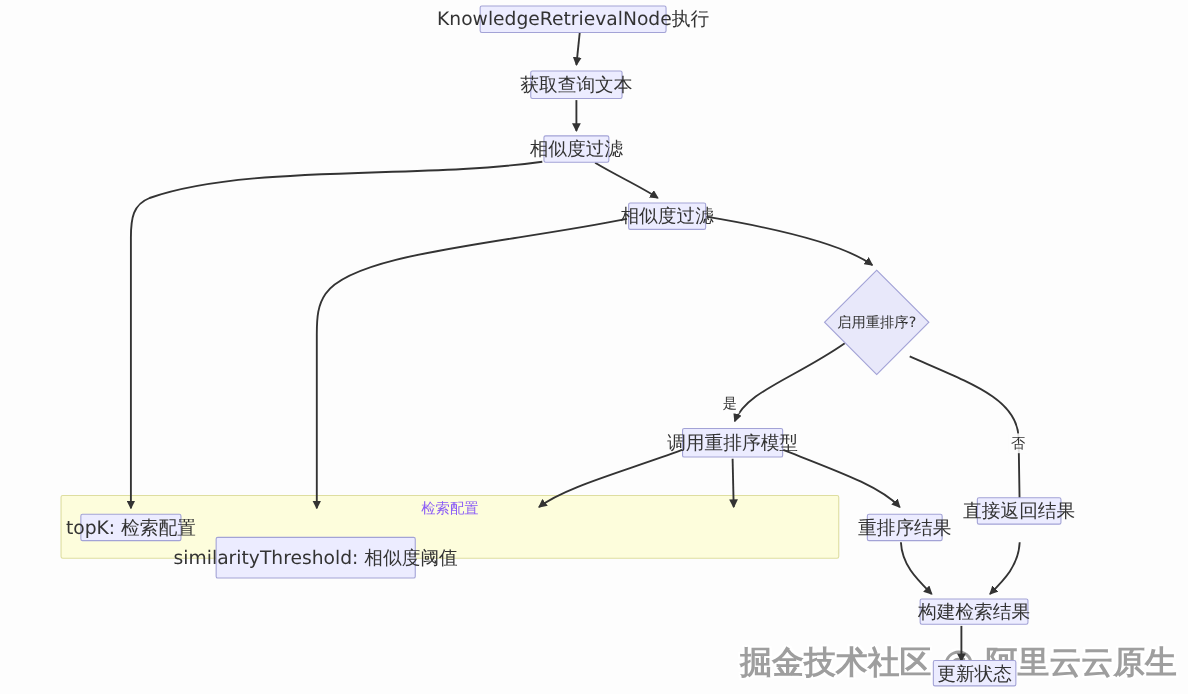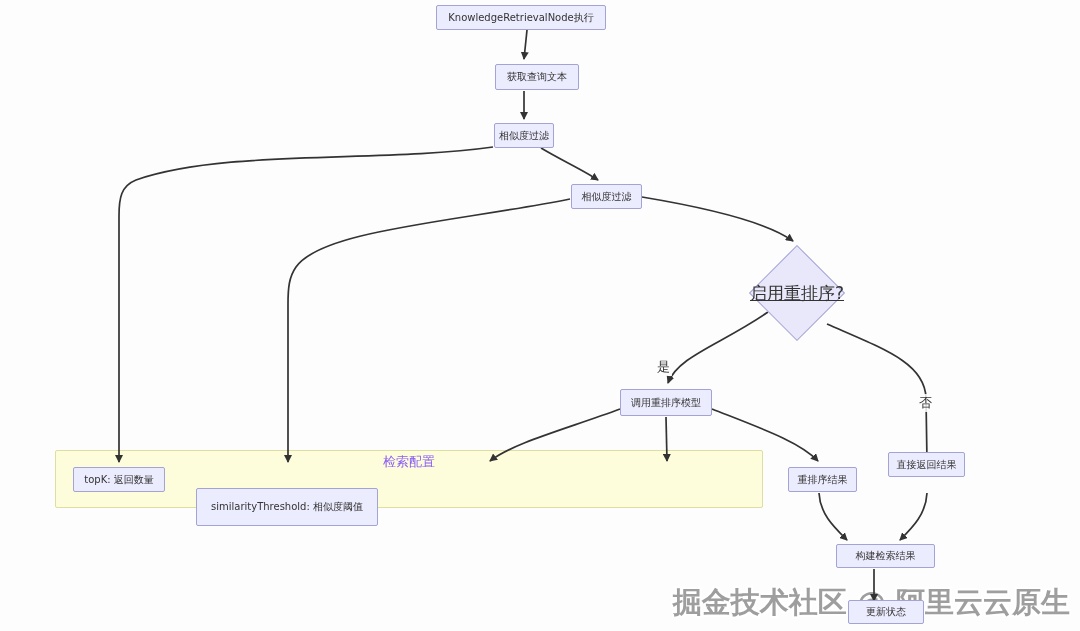--- a/index.html
+++ b/index.html
@@ -47,42 +47,41 @@
   }
   .node {
     position: absolute;
     box-sizing: border-box;
     background: #ececff;
     border: 1px solid #a3a3d6;
     border-radius: 2px;
     display: flex;
     align-items: center;
     justify-content: center;
-    font-size: 10px;
+    font-size: 17px;
     white-space: nowrap;
     z-index: 3;
   }
   .diamond { position: absolute; z-index: 3; }
   .diamond-box {
     position: absolute;
     left: 50%; top: 50%;
     width: 68px; height: 68px;
     margin: -34px 0 0 -34px;
     background: #e8e8fa;
     border: 1px solid #a3a3d6;
     transform: rotate(45deg);
     box-sizing: border-box;
   }
   .diamond-text {
     position: absolute;
     left: 0; top: 0; width: 100%; height: 100%;
     display: flex; align-items: center; justify-content: center;
-    font-size: 17px;
+    font-size: 13px;
     white-space: nowrap;
-    text-decoration: underline;
   }
   .edge-label {
     position: absolute;
     font-size: 13px;
     color: #333333;
     z-index: 4;
     background: rgba(253,253,253,0.85);
     padding: 0 2px;
   }
 </style>
@@ -116,38 +115,38 @@
       <path d="M666,417 L667,461" marker-end="url(#arrow)"></path>
       <path d="M712,409 C763,429 800,442 818,461" marker-end="url(#arrow)"></path>
       <path d="M819,493 C820,514 834,527 847,540" marker-end="url(#arrow)"></path>
       <path d="M927,493 C926,514 913,527 900,540" marker-end="url(#arrow)"></path>
       <path d="M874,569 L874,601" marker-end="url(#arrow)"></path>
     </g>
   </svg>
 
   <div class="node" style="left:436px;top:5px;width:170px;height:25px">KnowledgeRetrievalNode执行</div>
 
-  <div class="node" style="left:495px;top:64px;width:84px;height:26px">获取查询文本</div>
+  <div class="node" style="left:482px;top:64px;width:84px;height:26px">获取查询文本</div>
 
   <div class="node" style="left:494px;top:123px;width:60px;height:25px">相似度过滤</div>
 
   <div class="node" style="left:571px;top:184px;width:71px;height:25px">相似度过滤</div>
 
   <div class="diamond" style="left:749px;top:245px;width:96px;height:96px">
     <div class="diamond-box"></div>
     <div class="diamond-text">启用重排序?</div>
   </div>
 
   <div class="edge-label" style="left:655px;top:358px">是</div>
 
   <div class="edge-label" style="left:917px;top:394px">否</div>
 
   <div class="node" style="left:620px;top:389px;width:92px;height:27px">调用重排序模型</div>
 
-  <div class="node" style="left:73px;top:467px;width:92px;height:25px">topK: 返回数量</div>
+  <div class="node" style="left:73px;top:467px;width:92px;height:25px">topK: 检索配置</div>
 
   <div class="node" style="left:196px;top:488px;width:182px;height:38px">similarityThreshold: 相似度阈值</div>
 
 
 
   <div class="node" style="left:788px;top:467px;width:69px;height:25px">重排序结果</div>
 
   <div class="node" style="left:888px;top:452px;width:77px;height:25px">直接返回结果</div>
 
   <div class="node" style="left:836px;top:544px;width:99px;height:24px">构建检索结果</div>

